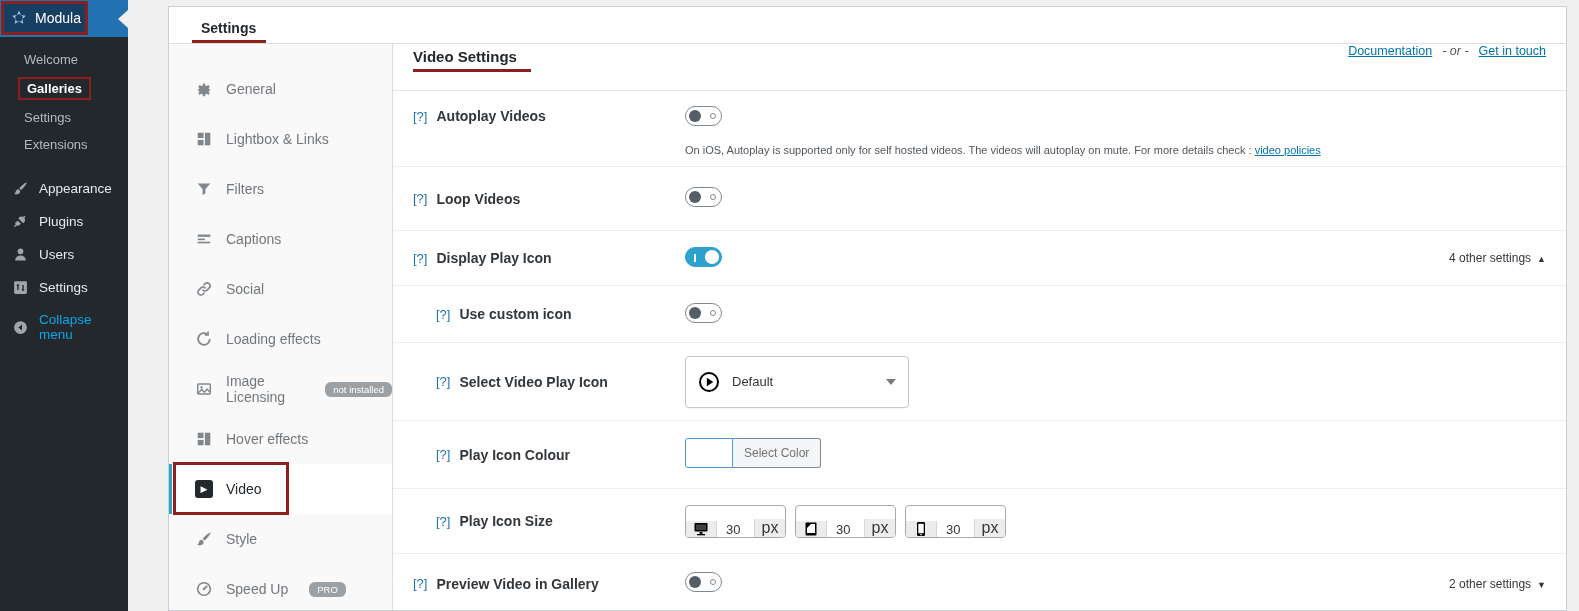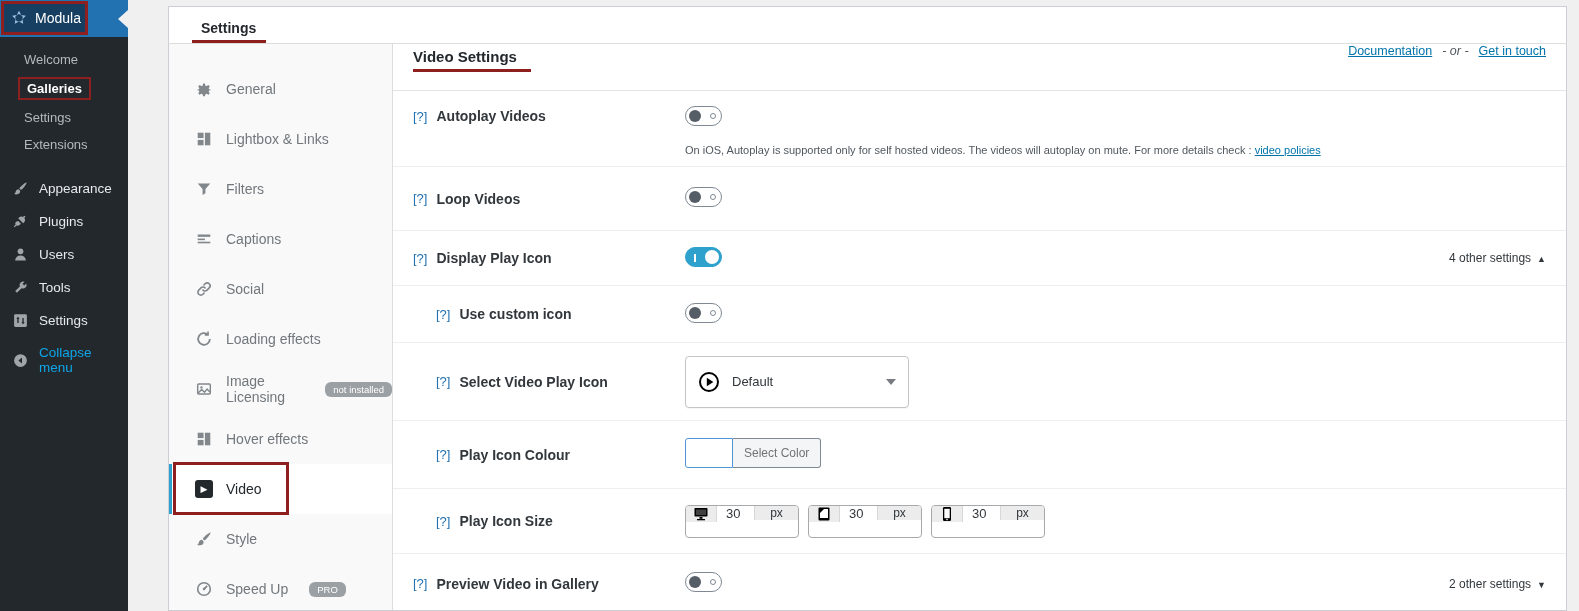--- a/index.html
+++ b/index.html
@@ -92,29 +92,29 @@
   .dd-icon{width:22px;height:22px;color:#000;flex:0 0 auto;}
   .dd-value{flex:1;font-size:13px;color:#32373c;}
   .dd-caret{width:0;height:0;border:5px solid transparent;border-top:6px solid #787c82;margin-top:5px;}
   
   .color-ctl{display:inline-flex;height:30px;cursor:pointer;}
   .swatch{width:48px;background:#fff;border:1px solid #4f94d4;border-radius:3px 0 0 3px;}
   .color-btn{display:flex;align-items:center;padding:0 11px;background:#f3f5f6;color:#737373;
     font-size:12px;border:1px solid #7e8993;border-left:none;border-radius:0 3px 3px 0;}
   
   .sizes{display:flex;gap:9px;}
-  .size-group{display:inline-flex;align-items:flex-start;height:33px;border:1px solid #a7aaad;
+  .size-group{display:inline-flex;align-items:flex-end;height:33px;border:1px solid #a7aaad;
     border-radius:4px;overflow:hidden;background:#fff;}
   .size-ic{width:31px;background:#ececec;display:flex;align-items:center;justify-content:center;
     color:#000;border-right:1px solid #d5d7d9;}
   .size-ic svg{width:16px;height:16px;}
   .size-input{width:37px;border:none;outline:none;font-size:13px;color:#32373c;padding-left:9px;
     font-family:inherit;}
-  .size-unit{width:44px;background:#ececec;display:flex;align-items:center;justify-content:center;
-    font-size:12px;color:#32373c;border-left:1px solid #d5d7d9;}
+  .size-unit{width:31px;background:#ececec;display:flex;align-items:center;justify-content:center;
+    font-size:16px;color:#32373c;border-left:1px solid #d5d7d9;}
   
   .r-autoplay{min-height:76px;align-items:flex-start;padding-top:15px;}
   .r-autoplay .label-col{padding-top:2px;}
   .r-loop{min-height:64px;}
   .r-display{min-height:55px;}
   .r-custom{min-height:57px;}
   .r-select{min-height:78px;}
   .r-colour{min-height:68px;}
   .r-size{min-height:65px;}
   .r-preview{min-height:59px;border-bottom:none;}
@@ -158,26 +158,20 @@
           <path d="M13.1 4.5l1.4-1.4 1.4 1.4-1.4 1.4a4 4 0 01-.4 5.2l-1 1-5.8-5.8 1-1a4 4 0 015.2-.4zM7.5 9.5l3 3-1.7 1.7c-1 1-2.4 1.2-3.6.6l-2.1 2.1-1-1 2.1-2.1c-.6-1.2-.4-2.6.6-3.6z"></path>
         </svg>
       <span>Plugins</span>
     </div>
     <div class="wp-menu-item">
       <svg class="mi" viewBox="0 0 20 20" fill="currentColor">
           <circle cx="10" cy="6.2" r="3.4"></circle>
           <path d="M3.6 17c.5-3.9 3-5.8 6.4-5.8s5.9 1.9 6.4 5.8z"></path>
         </svg>
       <span>Users</span>
-    </div>
-    <div class="wp-menu-item">
-      <svg class="mi" viewBox="0 0 20 20" fill="currentColor">
-          <path d="M16.8 5.2a4.3 4.3 0 01-5.6 5.6l-5.4 5.4-2-2 5.4-5.4a4.3 4.3 0 015.6-5.6L12.4 5.6l2 2z"></path>
-        </svg>
-      <span>Tools</span>
     </div>
     <div class="wp-menu-item">
       <svg class="mi" viewBox="0 0 20 20">
           <rect x="2.5" y="2.5" width="15" height="15" rx="1.5" fill="currentColor"></rect>
           <path d="M7 13V7M13 7v6" stroke="#23282d" stroke-width="1.6"></path>
           <path d="M7 5.5L9 8H5zM13 14.5L11 12h4z" fill="#23282d"></path>
         </svg>
       <span>Settings</span>
     </div>
     <div class="wp-menu-item muted">

